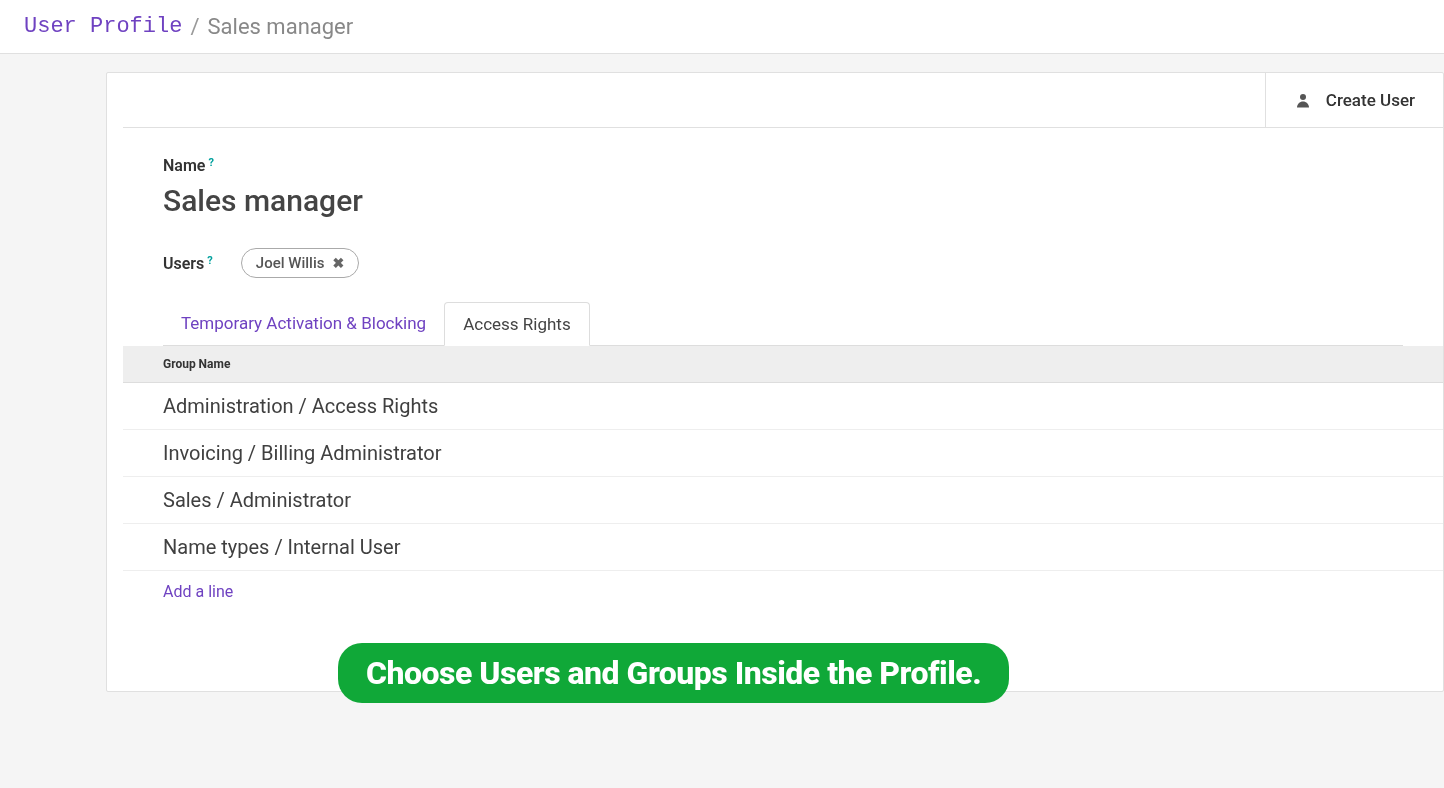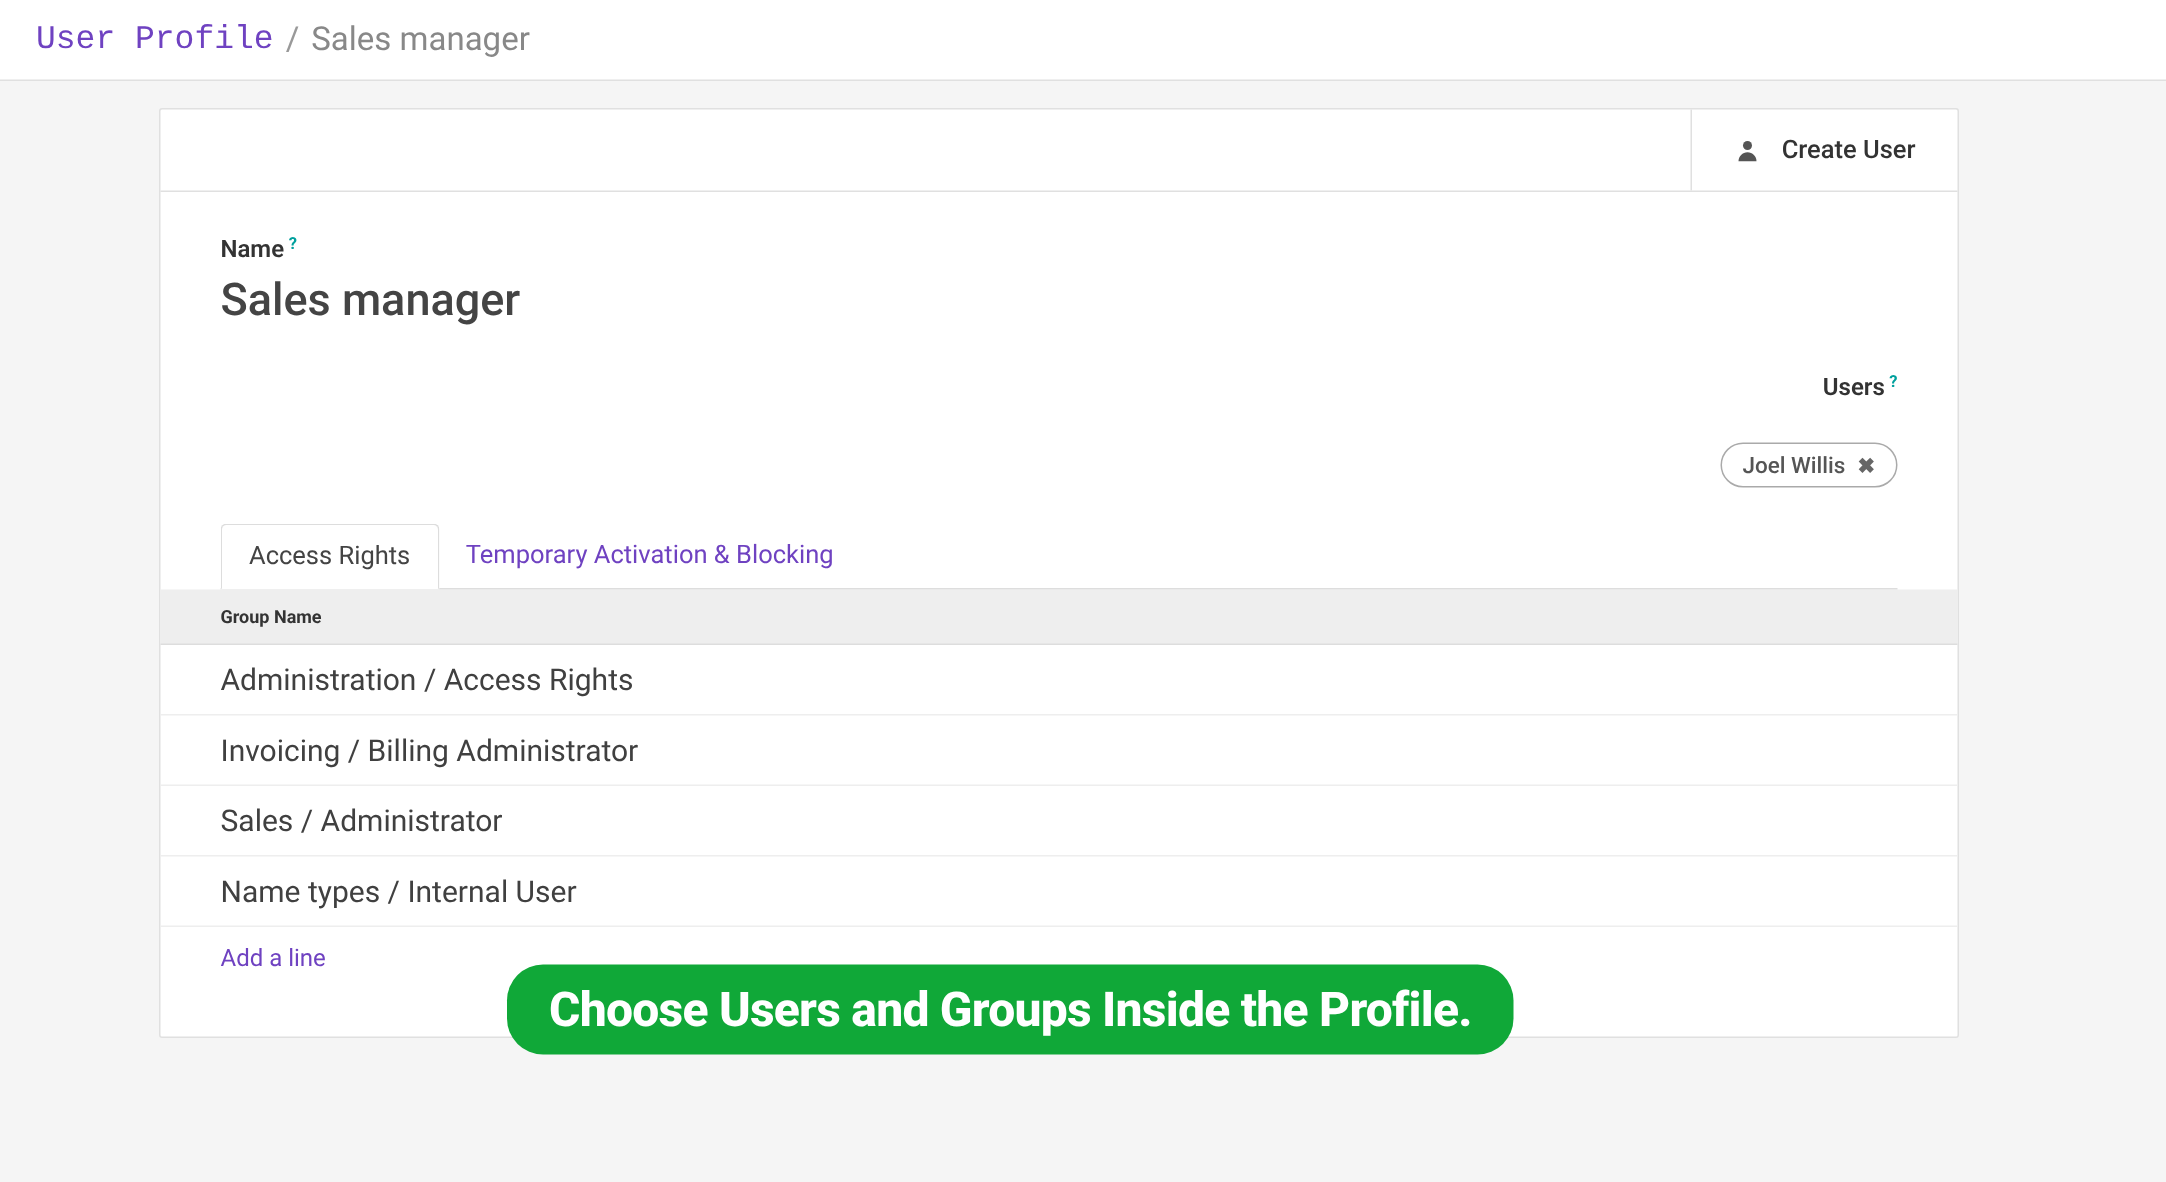--- a/index.html
+++ b/index.html
@@ -34,23 +34,24 @@
       font-size: 22px;
       font-weight: 400;
     }
     .page-wrap {
       padding: 18px 0 0 106px;
     }
     .card {
       background: #fff;
       border: 1px solid #e0e0e0;
       border-radius: 2px;
-      width: 1200px;
+      width: 1338px;
       min-height: 620px;
       position: relative;
+      padding-left: 16px;
     }
     .card-header {
       height: 55px;
       border-bottom: 1px solid #e0e0e0;
       display: flex;
       justify-content: flex-end;
       align-items: stretch;
     }
     .create-user-btn {
       border-left: 1px solid #e0e0e0;
@@ -90,23 +91,22 @@
     }
     .name-value {
       font-size: 30px;
       color: #444;
       font-weight: 500;
       margin-top: 8px;
     }
     .users-row {
       margin-top: 30px;
       display: flex;
-      align-items: flex-end;
+      align-items: center;
       gap: 28px;
-      flex-direction: column;
     }
     .user-chip {
       border: 1px solid #aaa;
       border-radius: 18px;
       padding: 5px 14px;
       display: inline-flex;
       align-items: center;
       gap: 8px;
       color: #555;
       font-size: 15px;
@@ -219,22 +219,22 @@
           <span>Users</span>
           <span class="help-q">?</span>
         </span>
         <span class="user-chip">
           <span>Joel Willis</span>
           <span class="chip-remove">✖</span>
         </span>
       </div>
 
       <div class="tabs">
+        <div class="tab inactive">Temporary Activation &amp; Blocking</div>
         <div class="tab active">Access Rights</div>
-        <div class="tab inactive">Temporary Activation &amp; Blocking</div>
       </div>
     </div>
 
     <div class="table-outer">
       <table class="table">
         <thead>
           <tr>
               <th class="th">Group Name</th>
             </tr>
         </thead>

